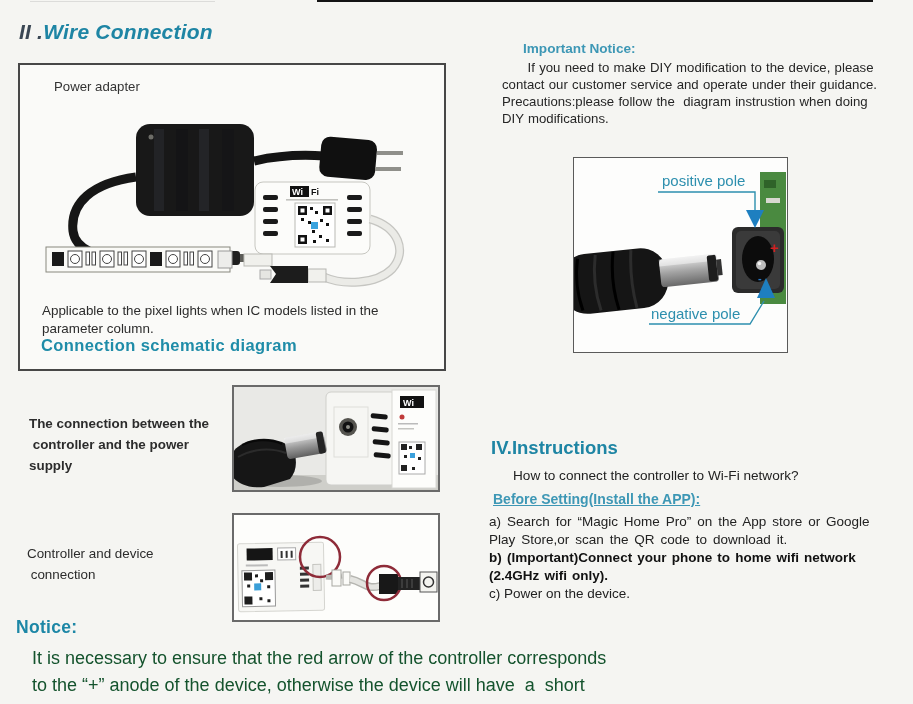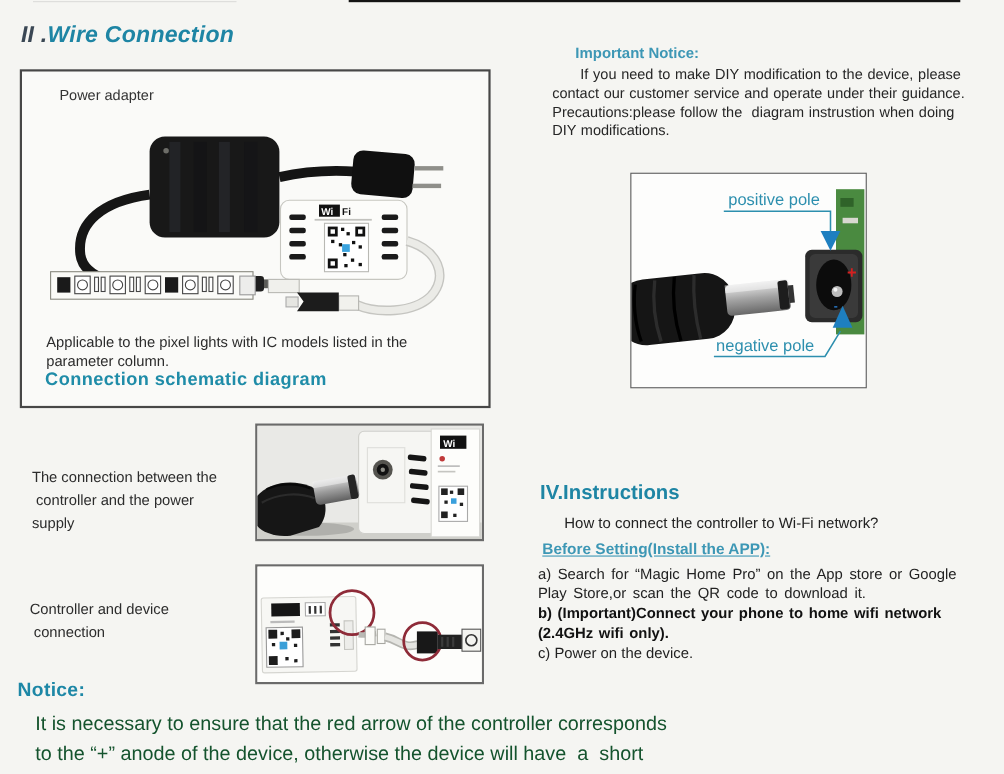--- a/index.html
+++ b/index.html
@@ -148,26 +148,26 @@
         <rect x="160" y="153" width="3.5" height="13" fill="#fff" stroke="#444"></rect>
           <rect x="166" y="153" width="3.5" height="13" fill="#fff" stroke="#444"></rect>
         <g>
             <rect x="174" y="152" width="14" height="16" fill="#fff" stroke="#444"></rect>
             <circle cx="181" cy="160" r="4.5" fill="none" stroke="#444"></circle>
           </g>
         <rect x="194" y="152" width="14" height="17" fill="#ededeb" stroke="#999"></rect>
       </g>
     </svg>
 
-    <div class="abs cap13" style="left:22px;top:237px;white-space:pre;">Applicable to the pixel lights with IC models listed in the
+    <div class="abs cap13" style="left:22px;top:237px;white-space:pre;">Applicable to the pixel lights when IC models listed in the
 parameter column.</div>
     <div class="abs subtitle" style="left:21px;top:271px;">Connection schematic diagram</div>
   </div>
 
-  <div class="abs figlabel" style="left:29px;top:423px;white-space:pre;">The connection between the
+  <div class="abs figlabel" style="left:29px;top:413px;white-space:pre;font-weight:bold;">The connection between the
  controller and the power
 supply</div>
 
   <div class="abs photo" style="left:232px;top:385px;width:204px;height:103px;">
     <svg width="204" height="103" viewBox="0 0 204 103">
       <rect x="0" y="0" width="204" height="103" fill="#e9e9e6"></rect>
       <rect x="0" y="88" width="204" height="15" fill="#cfcfca"></rect>
       <g>
         <rect x="92" y="5" width="70" height="93" rx="5" fill="#f6f6f3" stroke="#cfcfcb"></rect>
         <rect x="158" y="3" width="44" height="98" fill="#fdfdfb" stroke="#d8d8d4"></rect>

